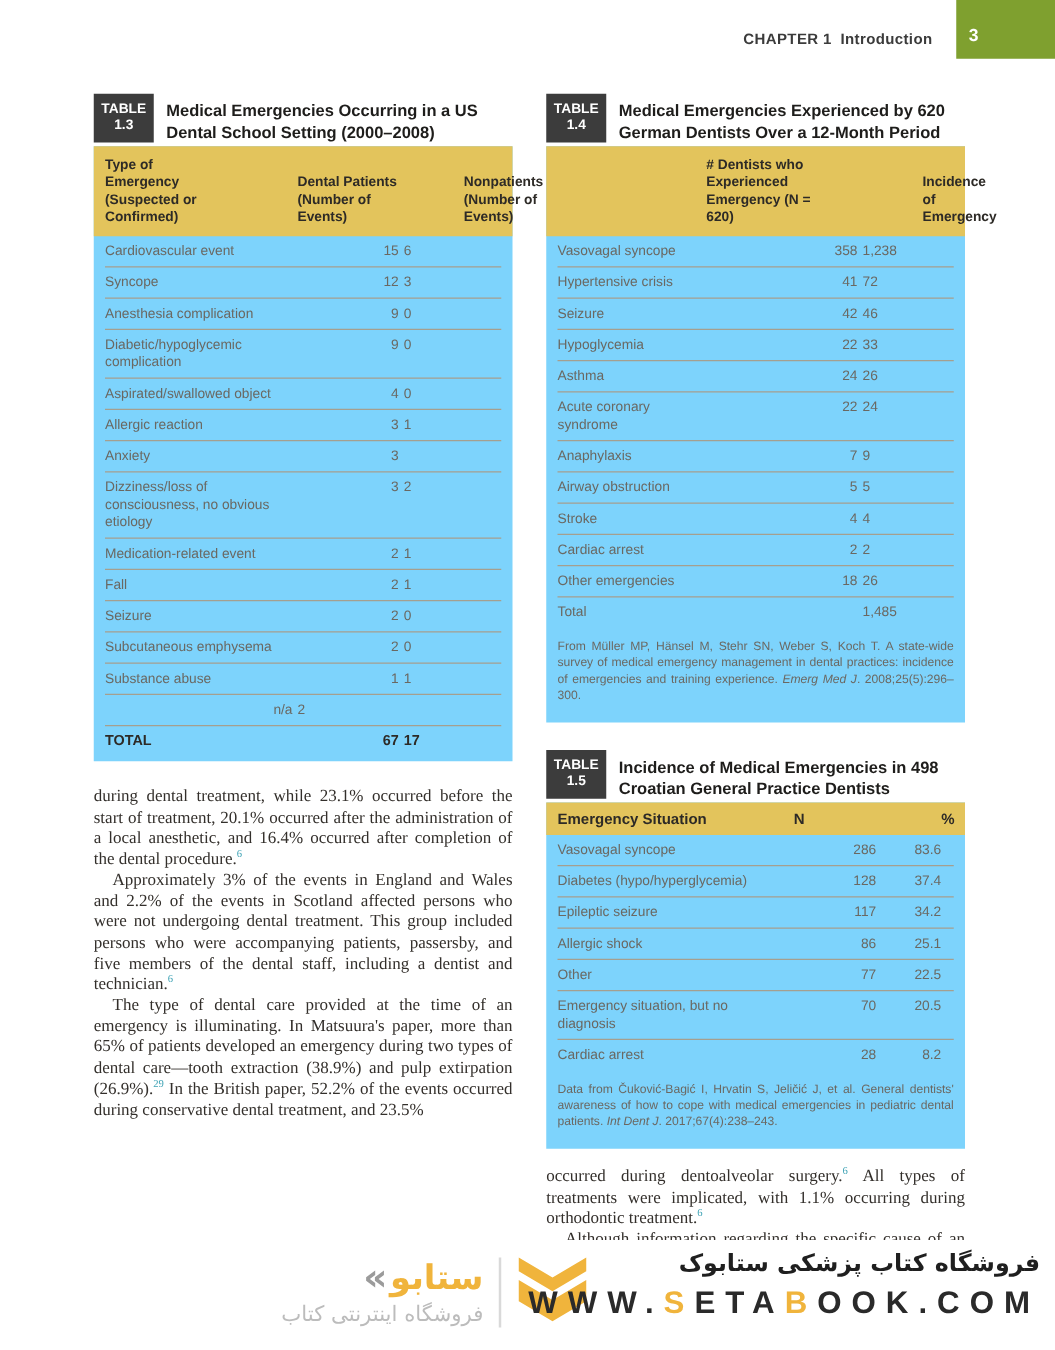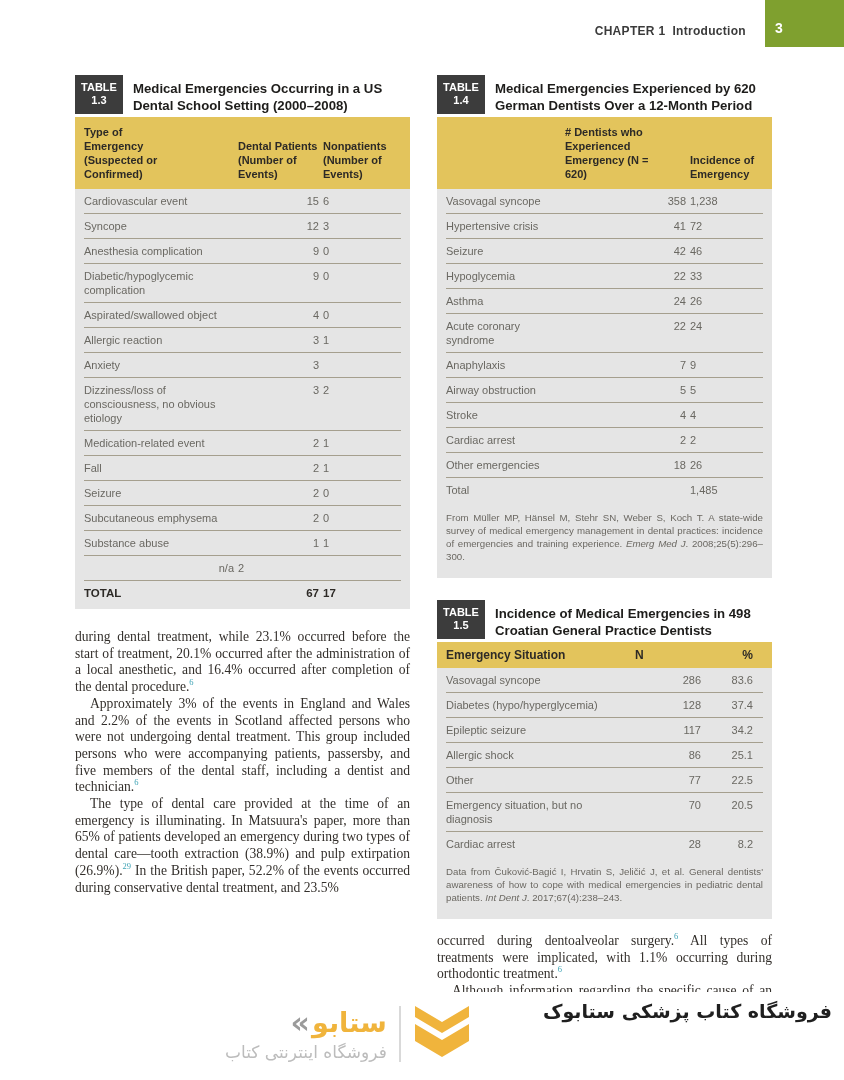--- a/index.html
+++ b/index.html
@@ -29,42 +29,42 @@
   .tb-head { display:flex; align-items:flex-end; margin-bottom:3px; }
   .tb-label {
     flex:0 0 48px; background:#3c3c3c; color:#fff; text-align:center;
     font-weight:bold; font-size:11px; line-height:13px; padding:6px 0 7px;
   }
   .tb-label span { display:block; }
   .tb-title {
     font-size:13.2px; font-weight:bold; color:#1e1d1b; line-height:17px;
     padding:2px 0 0 10px;
   }
-  .tb-body { background:#e5e5e5; padding-bottom:4px; }
+  .tb-body { background:#7dd3fc; padding-bottom:4px; }
   .tb-colhead {
     background:#e3c45c; display:grid; align-items:end;
     padding:8px 9px; color:#2d2a26; font-weight:bold; font-size:11px; line-height:14px;
   }
   .tb-rows { padding:0 9px; }
   .trow {
     display:grid; border-bottom:1px solid #a59f8e;
     padding:5px 0; font-size:11px; line-height:14px; color:#6a6862;
   }
   .tb-rows .trow:last-child { border-bottom:none; }
   .trow.total { font-weight:bold; color:#2d2a26; font-size:11.5px; }
   .t13 .tb-colhead, .t13 .trow { grid-template-columns:150px 85px 1fr; }
   .t14 .tb-colhead, .t14 .trow { grid-template-columns:115px 125px 1fr; }
   .t15 .tb-colhead, .t15 .trow { grid-template-columns:1fr 70px 62px; }
   .trow .c0 { padding-right:8px; }
   .trow .c1 { padding-left:4px;text-align:right; }
   .trow .c2 { padding-left:4px; }
   .t15 .trow .c2, .t15 .tb-colhead .h2 { text-align:right; padding-right:10px; }
   .tb-colhead .h0 { max-width:100px; }
   .tb-colhead .h1 { max-width:96px;  padding-left:4px; }
-  .tb-colhead .h2 { max-width:92px;  padding-left:4px; }
+  .tb-colhead .h2 { max-width:92px;  padding-left:4px;margin-left:48px; }
   .t15 .tb-colhead .h0, .t15 .tb-colhead .h1, .t15 .tb-colhead .h2 { max-width:none; }
   .t15 .tb-colhead { font-size:12px; align-items:center; padding:6px 9px; }
   .fnote {
     padding:9px 9px 11px; font-size:9.7px; line-height:13px; color:#6b6862;
     text-align:justify;
   }
   .fnote i { font-style:italic; }
   .tblock { margin-bottom:0; }
   .t14 { margin-bottom:22px; }
   
@@ -380,16 +380,17 @@
         <div class="logo-sub">فروشگاه اینترنتی کتاب</div>
       </div>
       <div class="logo-divider"></div>
       <svg class="chevron-icon" width="58" height="64" viewBox="0 0 58 64">
         <path d="M2 4 L29 20 L56 4 L56 15 L29 31 L2 15 Z" fill="#f0b43c"></path>
         <path d="M2 22 L29 38 L56 22 L56 39 L29 55 L2 39 Z" fill="#f0b43c"></path>
       </svg>
     </div>
     <div class="footer-right">
       <div class="fa-title">فروشگاه کتاب پزشکی ستابوک</div>
+      <div class="site-url" id="footer-url"><span>WWW.</span><span class="gold">S</span><span>ETA</span><span class="gold">B</span><span>OOK.COM</span></div>
     </div>
   </div>
 
 </div>
 
 </body></html>

